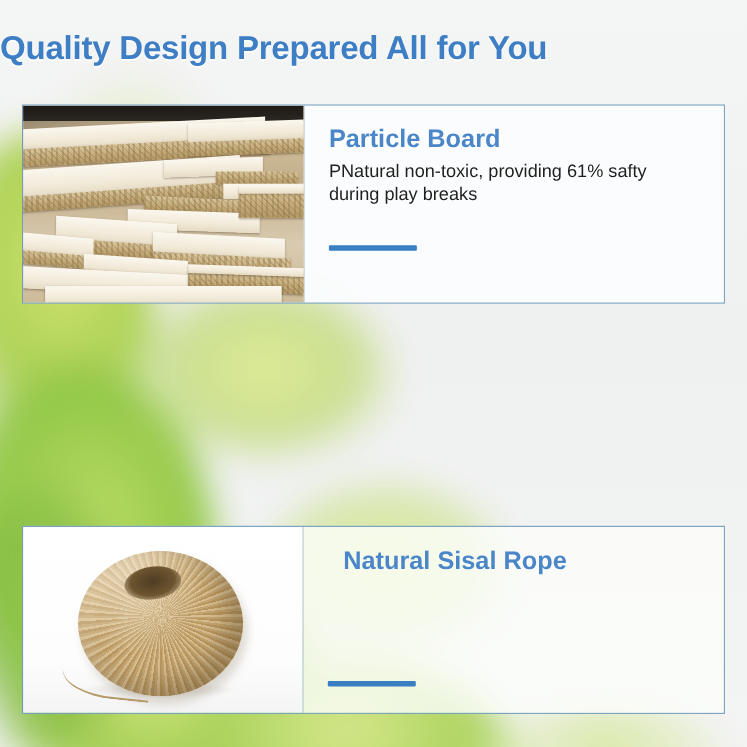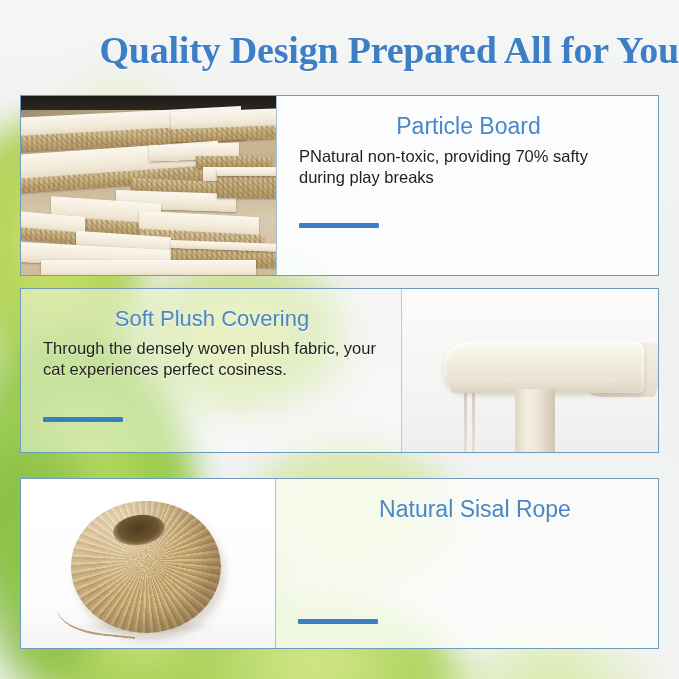--- a/index.html
+++ b/index.html
@@ -52,26 +52,26 @@
   .l8 { left: 420px; top: 640px;  width: 260px; height: 130px;
         background: radial-gradient(ellipse at 50% 30%, rgba(205,228,130,0.7) 0%, rgba(190,220,110,0) 75%); }
   .l9 { left: 40px;  top: 60px;   width: 160px; height: 150px;
         background: radial-gradient(ellipse at 50% 60%, rgba(205,226,135,0.55) 0%, rgba(190,220,110,0) 76%); }
 
   
   .page-title {
     position: absolute;
     left: 0; right: 0;
     top: 28px;
-    text-align: right;
-    font-size: 38px;
+    text-align: left;
+    font-size: 30px;
     font-weight: bold;
     letter-spacing: -0.2px;
     color: #3d7ec4;
-    font-family: Liberation Serif, serif;
+    font-family: Liberation Sans, sans-serif;
     text-shadow: 0 1px 0 rgba(255,255,255,0.85);
     z-index: 5;
   }
 
   
   .card {
     position: absolute;
     box-sizing: border-box;
     border: 1px solid #6f9cbd;
     display: flex;
@@ -99,26 +99,25 @@
     position: relative;
     padding: 18px 20px 0 22px;
     box-sizing: border-box;
   }
   .card-1 .textpane { background: rgba(250,252,253,0.92); }
   .card-2 .textpane { order: 1; background: rgba(255,255,255,0.22); }
   .card-3 .textpane { background: rgba(252,253,250,0.55); padding-left: 36px; }
 
   .card-title {
     color: #4a86c8;
-    font-weight: normal;
+    font-weight: bold;
     font-size: 23px;
     line-height: 1.1;
     margin: 0 0 7px 0;
     text-shadow: 0 1px 0 rgba(255,255,255,0.7);
-    text-align: center;
   }
   .card-2 .card-title { font-size: 22px; }
 
   .card-body {
     color: #1f1f1f;
     font-size: 16.5px;
     line-height: 1.27;
     margin: 0;
     max-width: 345px;
     text-shadow: 0 1px 0 rgba(255,255,255,0.55);
@@ -288,42 +287,25 @@
         <div class="board light" style="left:55px;  top:138px; width:95px;  height:16px; transform:skewY(4deg);"></div>
         <div class="board edge" style="left:55px;  top:152px; width:95px;  height:12px; transform:skewY(4deg);"></div>
         <div class="board light" style="left:0px;   top:150px; width:150px; height:20px; transform:skewY(3deg);"></div>
         <div class="board edge" style="left:150px; top:152px; width:108px; height:18px; transform:skewY(2deg);"></div>
         <div class="board light" style="left:150px; top:146px; width:108px; height:8px;  transform:skewY(2deg);"></div>
         <div class="board light" style="left:20px;  top:164px; width:215px; height:18px;"></div>
       </div>
     </div>
     <div class="textpane">
       <div class="card-title">Particle Board</div>
-      <div class="card-body">PNatural non-toxic, providing 70% safty during play breaks</div>
+      <div class="card-body">PNatural non-toxic, providing 61% safty during play breaks</div>
       <div class="accent-bar"></div>
     </div>
   </div>
 
-  <div class="card card-2">
-    <div class="photo">
-      <div class="plush-scene">
-        <div class="thin-post" style="left:62px;"></div>
-        <div class="thin-post" style="left:70px;"></div>
-        <div class="perch-slope"></div>
-        <div class="perch-top"></div>
-        <div class="perch-lip"></div>
-        <div class="post"></div>
-      </div>
-    </div>
-    <div class="textpane">
-      <div class="card-title">Soft Plush Covering</div>
-      <div class="card-body">Through the densely woven plush fabric, your cat experiences perfect cosiness.</div>
-      <div class="accent-bar"></div>
-    </div>
-  </div>
 
   <div class="card card-3">
     <div class="photo divider-right">
       <div class="rope-scene">
         <div class="rope-shadow"></div>
         <div class="rope-ball"></div>
         <div class="rope-hole"></div>
         <div class="rope-strand"></div>
       </div>
     </div>

